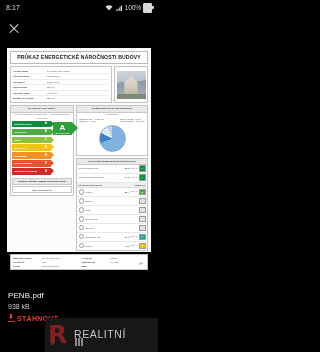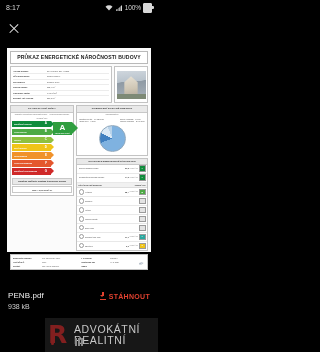--- a/index.html
+++ b/index.html
@@ -439,20 +439,21 @@
     left: 0;
     top: 288px;
     width: 158px;
     height: 34px;
     box-sizing: border-box;
     padding: 2px 8px 0;
     display: flex;
     justify-content: space-between;
     align-items: flex-start;
     background: #000;
+    flex-direction: column;
   }
   .file-name {
     font-size: 8px;
     color: #f2f2f2;
     letter-spacing: 0.1px;
     line-height: 1.45;
   }
   .file-size {
     font-size: 7px;
     color: #cfcfcf;
@@ -822,21 +823,20 @@
     <span class="dl-text">STÁHNOUT</span>
   </div>
 </div>
 
 <div class="watermark">
   <div class="wm-logo">
     <span class="wm-r">R</span>
     <span class="wm-dot"></span>
   </div>
   <div class="wm-text">
-    <div class="wm-l1">ADVOKÁTNÍ</div>
     <div class="wm-l2">REALITNÍ</div>
   </div>
 </div>
 
 <div class="navbar">
   <div class="nav-recents">
     <span></span>
       <span></span>
       <span></span>
   </div>

